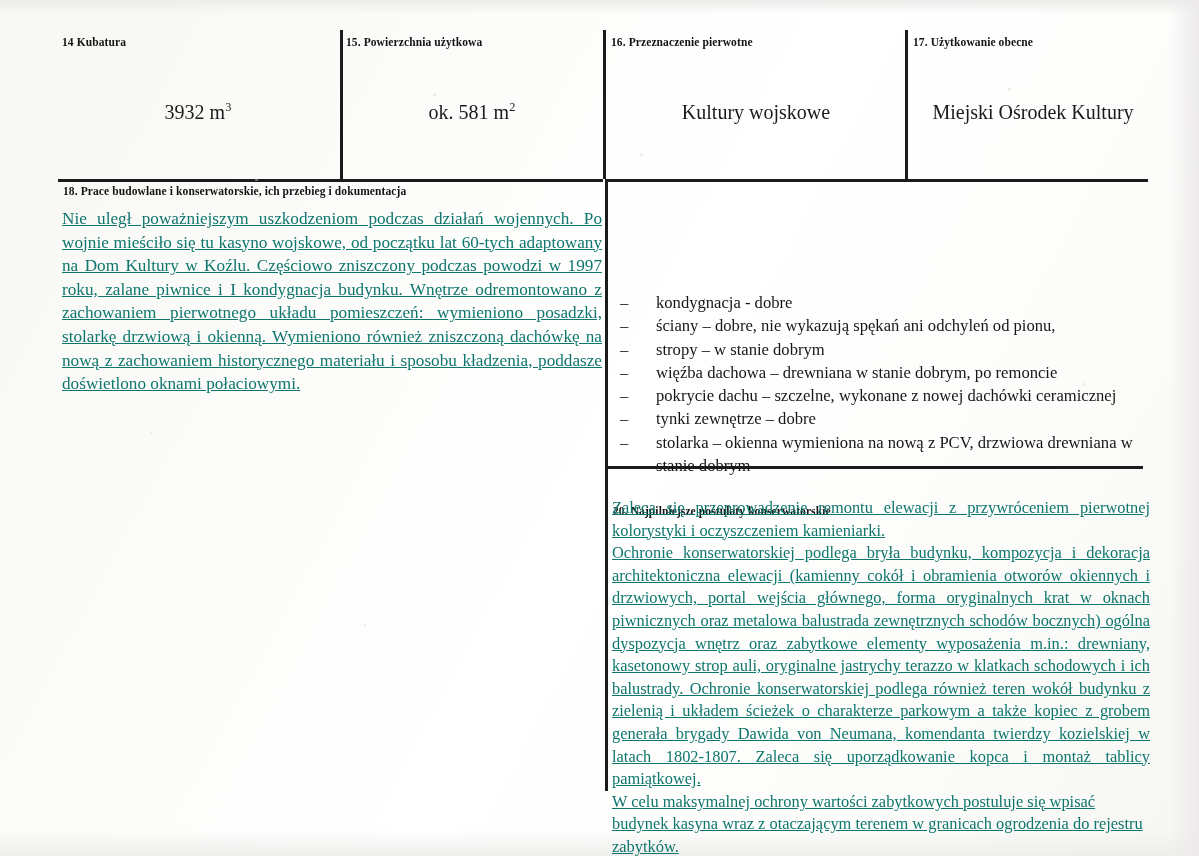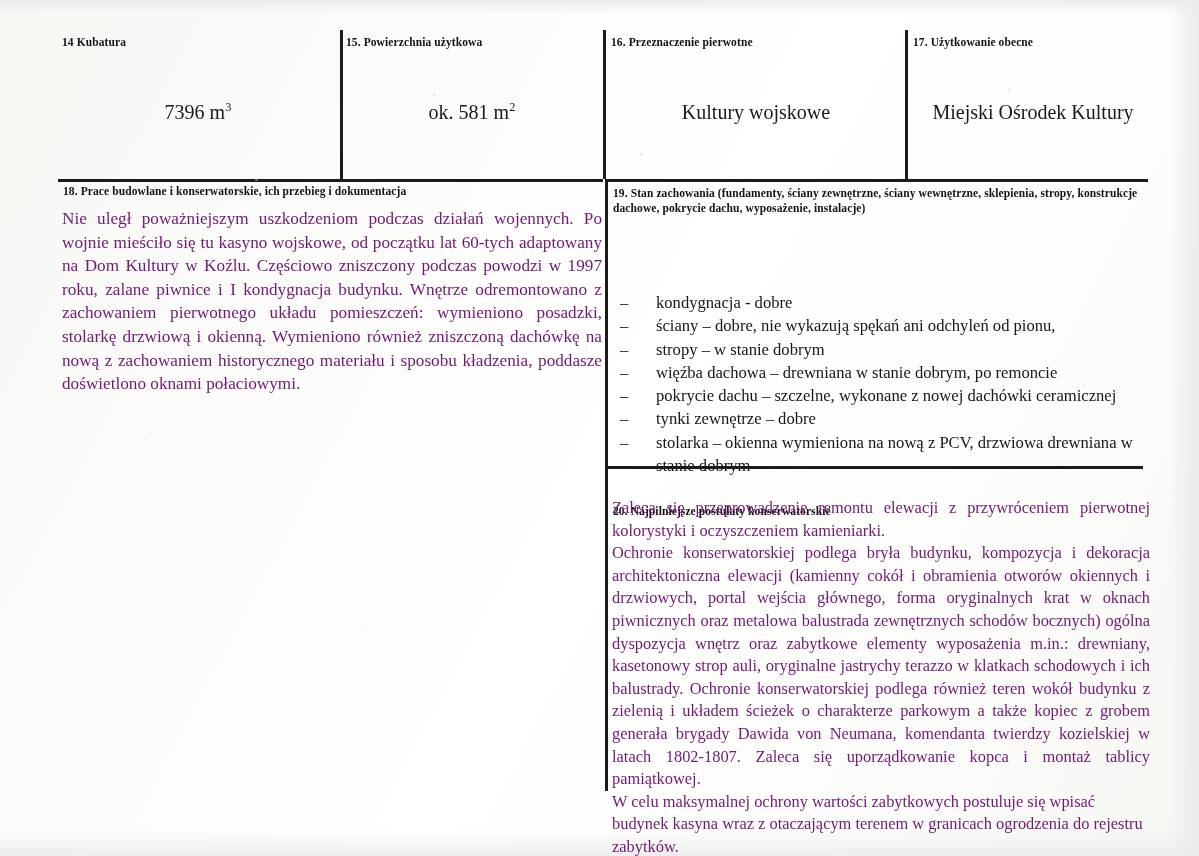--- a/index.html
+++ b/index.html
@@ -86,22 +86,23 @@
     line-height: 0;
   }
 
   
   .body-text {
     position: absolute;
     font-size: 17.2px;
     line-height: 23.6px;
     text-align: justify;
     text-justify: inter-word;
-    color: #701a75;
+    color: #0f766e;
     hyphens: none;
+    text-decoration: underline;
   }
   .body-text.narrow {
     font-size: 16.4px;
     line-height: 22.6px;
   }
   .body-text p {
     margin: 0;
   }
 
   
@@ -149,21 +150,21 @@
 <div class="scan-edge-right"></div>
 
 <div class="sheet">
 
   <div class="rule rule-v" style="left:340px; top:30px; height:149px;"></div>
   <div class="rule rule-v" style="left:603px; top:30px; height:149px;"></div>
   <div class="rule rule-v" style="left:905px; top:30px; height:149px;"></div>
 
   <div class="field-label" style="left:62px; top:35px; width:270px;">14 Kubatura</div>
   <div class="hdr-value" style="left:62px; top:100px; width:272px;">
-    <span>7396 m</span><sup>3</sup>
+    <span>3932 m</span><sup>3</sup>
   </div>
 
   <div class="field-label" style="left:346px; top:35px; width:250px;">15. Powierzchnia użytkowa</div>
   <div class="hdr-value" style="left:346px; top:100px; width:252px;">
     <span>ok. 581 m</span><sup>2</sup>
   </div>
 
   <div class="field-label" style="left:611px; top:35px; width:290px;">16. Przeznaczenie pierwotne</div>
   <div class="hdr-value" style="left:611px; top:100px; width:290px;">Kultury wojskowe</div>
 
@@ -172,21 +173,20 @@
 
   <div class="rule rule-h" style="left:58px; top:179px; width:545px;"></div>
   <div class="field-label" style="left:63px; top:184px; width:535px;">18. Prace budowlane i konserwatorskie, ich przebieg i dokumentacja</div>
   <div class="body-text" style="left:62px; top:207px; width:540px;">
     <p>Nie uległ poważniejszym uszkodzeniom podczas działań wojennych. Po wojnie mieściło się tu kasyno wojskowe, od początku lat 60-tych adaptowany na Dom Kultury w Koźlu. Częściowo zniszczony podczas powodzi w 1997 roku, zalane piwnice i I kondygnacja budynku. Wnętrze odremontowano z zachowaniem pierwotnego układu pomieszczeń: wymieniono posadzki, stolarkę drzwiową i okienną. Wymieniono również zniszczoną dachówkę na nową z zachowaniem historycznego materiału i sposobu kładzenia, poddasze doświetlono oknami połaciowymi.</p>
   </div>
 
   <div class="rule rule-h" style="left:605px; top:179px; width:543px;"></div>
   <div class="rule rule-v" style="left:605px; top:179px; height:288px;"></div>
 
-  <div class="field-label" style="left:613px; top:186px; width:537px;">19. Stan zachowania (fundamenty, ściany zewnętrzne, ściany wewnętrzne, sklepienia, stropy, konstrukcje dachowe, pokrycie dachu, wyposażenie, instalacje)</div>
 
 
   <ul class="dash-list" id="field-19-list" style="left:620px; top:292px; width:535px;">
       <li>
         <span class="dash">–</span>
         <span class="txt">kondygnacja - dobre</span>
       </li>
       <li>
         <span class="dash">–</span>
         <span class="txt">ściany – dobre, nie wykazują spękań ani odchyleń od pionu,</span>

